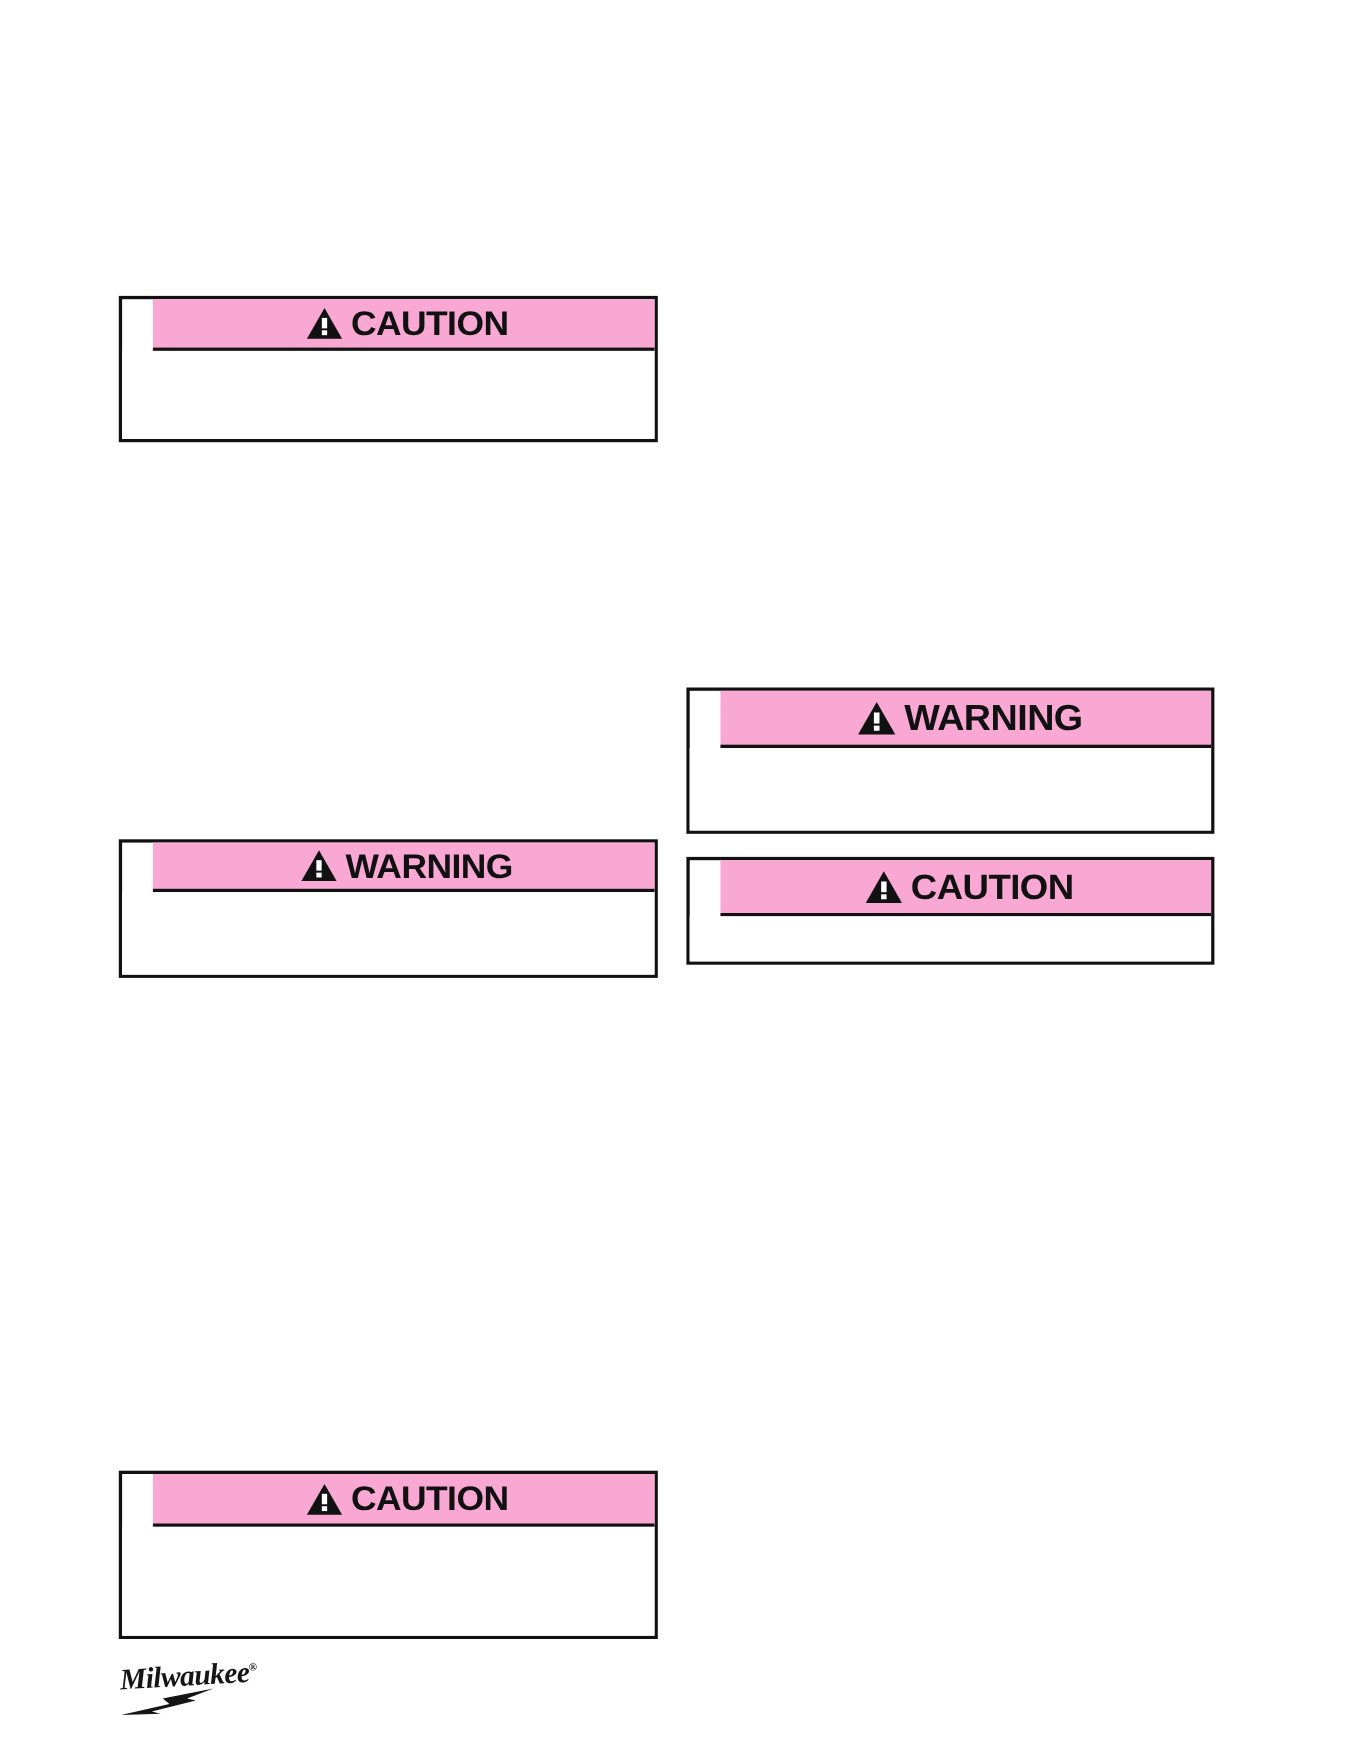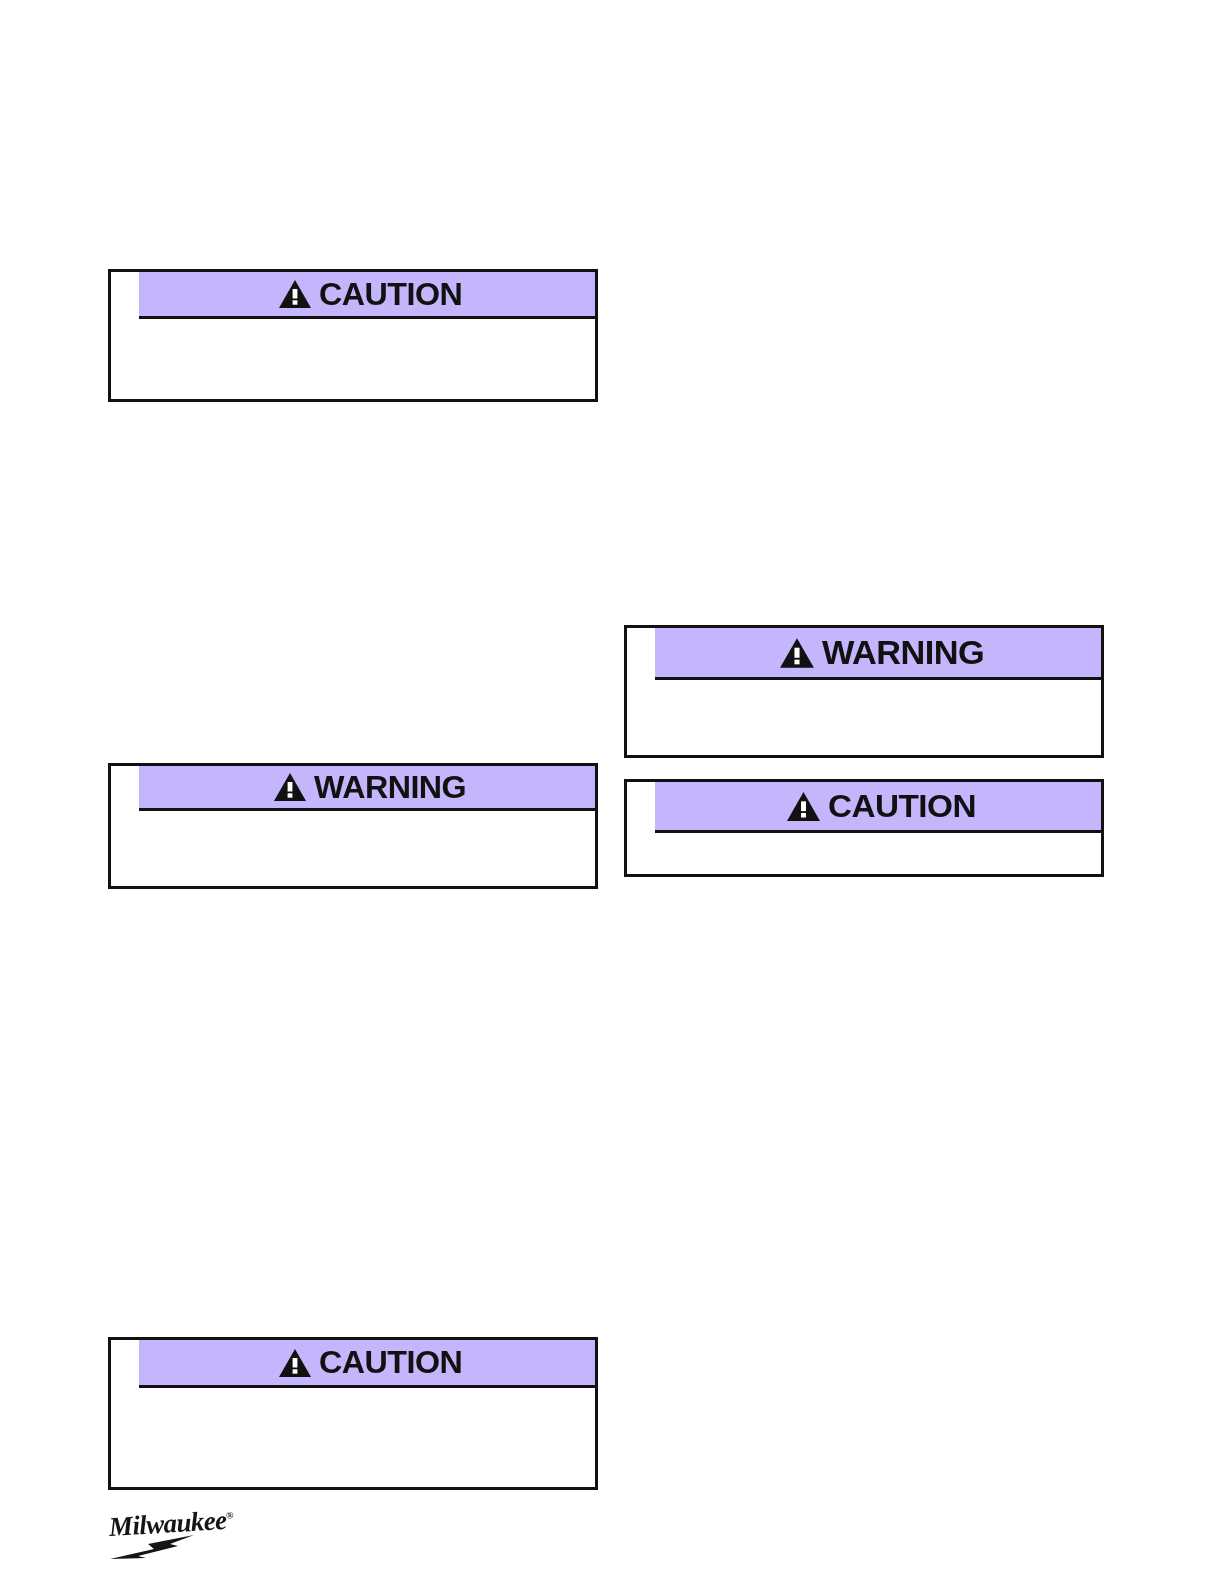--- a/index.html
+++ b/index.html
@@ -27,21 +27,21 @@
     background: #ffffff;
     display: flex;
     flex-direction: column;
   }
   .alert-header {
     box-sizing: border-box;
     display: flex;
     align-items: center;
     justify-content: center;
     border-bottom: 3px solid #111111;
-    background: #c4b5fd;
+    background: #f9a8d4;
     flex: none;
     margin-left: 28px;
   }
   .alert-body {
     box-sizing: border-box;
     flex: 1 1 auto;
     background: #ffffff;
     padding: 8px 12px;
     font-size: 15px;
     line-height: 1.35;

